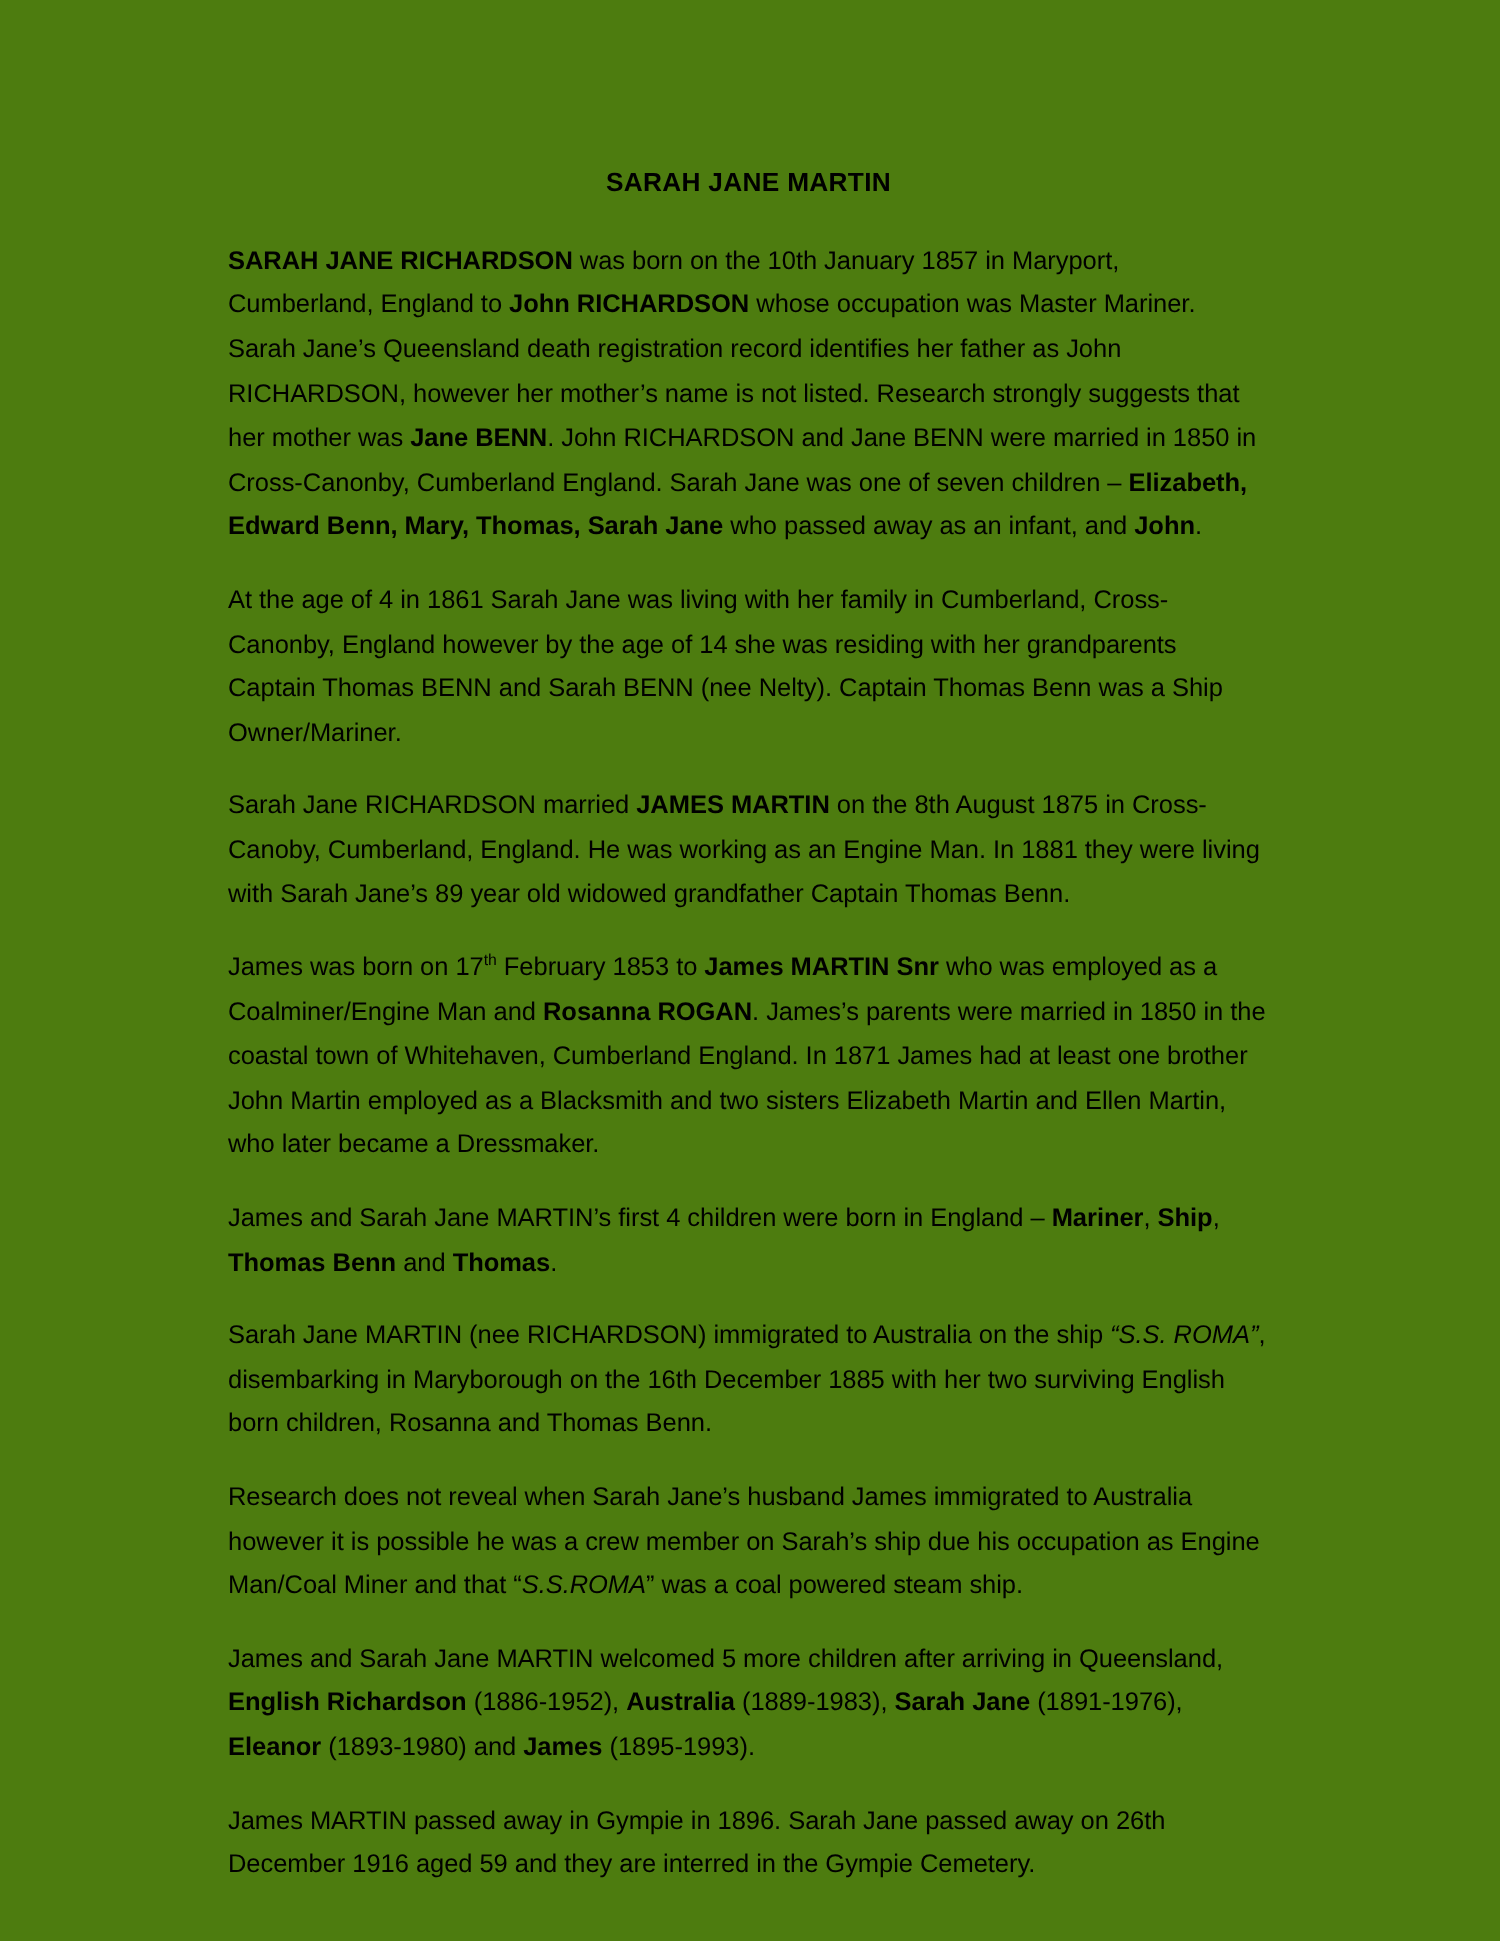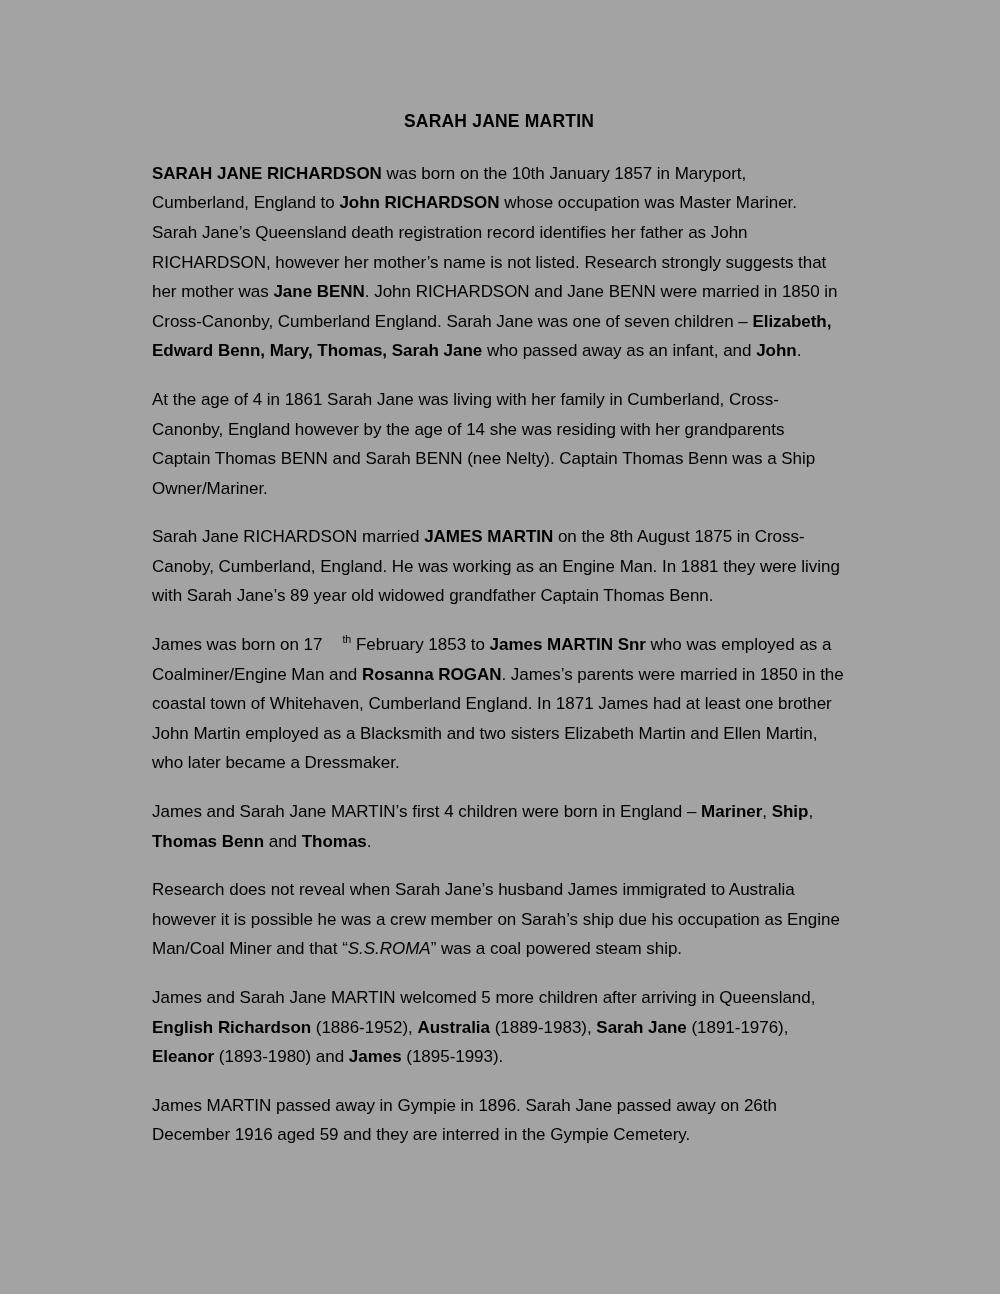--- a/index.html
+++ b/index.html
@@ -8,21 +8,21 @@
     background: #ffffff;
   }
   body {
     font-family: "Liberation Sans", sans-serif;
     color: #000000;
   }
   .page {
     position: relative;
     width: 1000px;
     height: 1294px;
-    background: #a3a3a3;
+    background: #4d7c0f;
     box-sizing: border-box;
     overflow: hidden;
   }
   .content {
     position: absolute;
     left: 152px;
     top: 110px;
     width: 694px;
   }
   .doc-title {
@@ -46,33 +46,33 @@
   b, strong {
     font-weight: bold;
   }
   i, em {
     font-style: italic;
   }
   sup {
     font-size: 0.62em;
     vertical-align: super;
     line-height: 0;
-    margin-left: 20px;
   }
 </style>
 </head>
 <body>
 
 <div class="page">
   <div class="content">
     <h1 class="doc-title">SARAH JANE MARTIN</h1>
     <div id="paragraph-container">
         <p class="para"><b>SARAH JANE RICHARDSON</b><span> was born on the 10th January 1857 in Maryport, Cumberland, England to </span><b>John RICHARDSON</b><span> whose occupation was Master Mariner. Sarah Jane’s Queensland death registration record identifies her father as John RICHARDSON, however her mother’s name is not listed. Research strongly suggests that her mother was </span><b>Jane BENN</b><span>. John RICHARDSON and Jane BENN were married in 1850 in Cross-Canonby, Cumberland England.  Sarah Jane was one of seven children – </span><b>Elizabeth, Edward Benn, Mary, Thomas, Sarah Jane</b><span> who passed away as an infant, and </span><b>John</b><span>.</span></p>
         <p class="para"><span>At the age of 4 in 1861 Sarah Jane was living with her family in Cumberland, Cross-Canonby, England however by the age of 14 she was residing with her grandparents Captain Thomas BENN and Sarah BENN (nee Nelty). Captain Thomas Benn was a Ship Owner/Mariner.</span></p>
         <p class="para"><span>Sarah Jane RICHARDSON married </span><b>JAMES MARTIN</b><span> on the 8th August 1875 in Cross-Canoby, Cumberland, England. He was working as an Engine Man.  In 1881 they were living with Sarah Jane’s 89 year old widowed grandfather Captain Thomas Benn.</span></p>
         <p class="para"><span>James was born on 17</span><sup>th</sup><span> February 1853 to </span><b>James MARTIN Snr</b><span> who was employed as a Coalminer/Engine Man and </span><b>Rosanna ROGAN</b><span>.  James’s parents were married in 1850 in the coastal town of Whitehaven, Cumberland England. In 1871 James had at least one brother John Martin employed as a Blacksmith and two sisters Elizabeth Martin and Ellen Martin, who later became a Dressmaker.</span></p>
         <p class="para"><span>James and Sarah Jane MARTIN’s first 4 children were born in England – </span><b>Mariner</b><span>, </span><b>Ship</b><span>, </span><b>Thomas Benn</b><span> and </span><b>Thomas</b><span>.</span></p>
+        <p class="para"><span>Sarah Jane MARTIN (nee RICHARDSON) immigrated to Australia on the ship </span><i>“S.S. ROMA”</i><span>, disembarking in Maryborough on the 16th December 1885 with her two surviving English born children, Rosanna and Thomas Benn.</span></p>
         <p class="para"><span>Research does not reveal when Sarah Jane’s husband James immigrated to Australia however it is possible he was a crew member on Sarah’s ship due his occupation as Engine Man/Coal Miner and that “</span><i>S.S.ROMA</i><span>” was a coal powered steam ship.</span></p>
         <p class="para"><span>James and Sarah Jane MARTIN welcomed 5 more children after arriving in Queensland, </span><b>English Richardson</b><span> (1886-1952), </span><b>Australia</b><span> (1889-1983), </span><b>Sarah Jane</b><span> (1891-1976), </span><b>Eleanor</b><span> (1893-1980) and </span><b>James</b><span> (1895-1993).</span></p>
         <p class="para"><span>James MARTIN passed away in Gympie in 1896. Sarah Jane passed away on 26th December 1916 aged 59 and they are interred in the Gympie Cemetery.</span></p>
       </div>
   </div>
 </div>
 
 </body></html>

